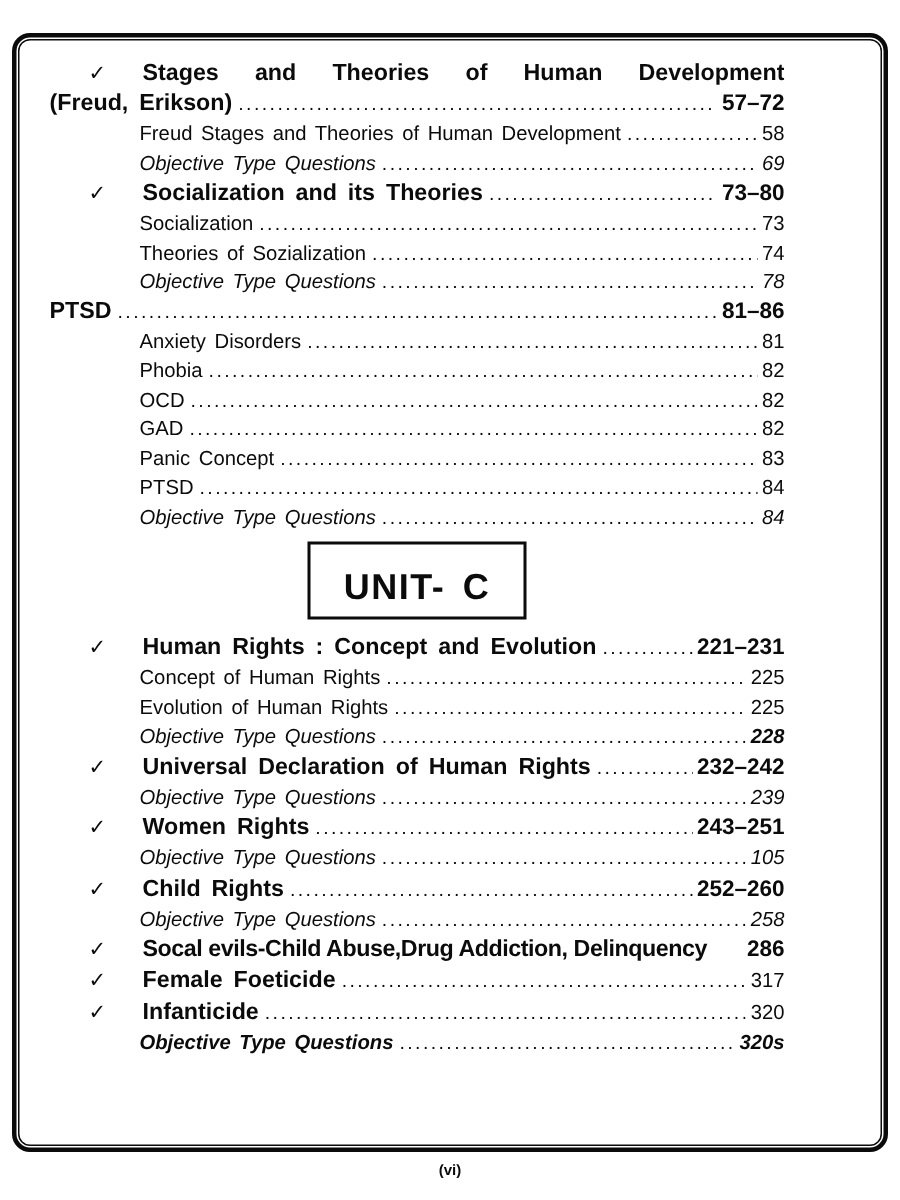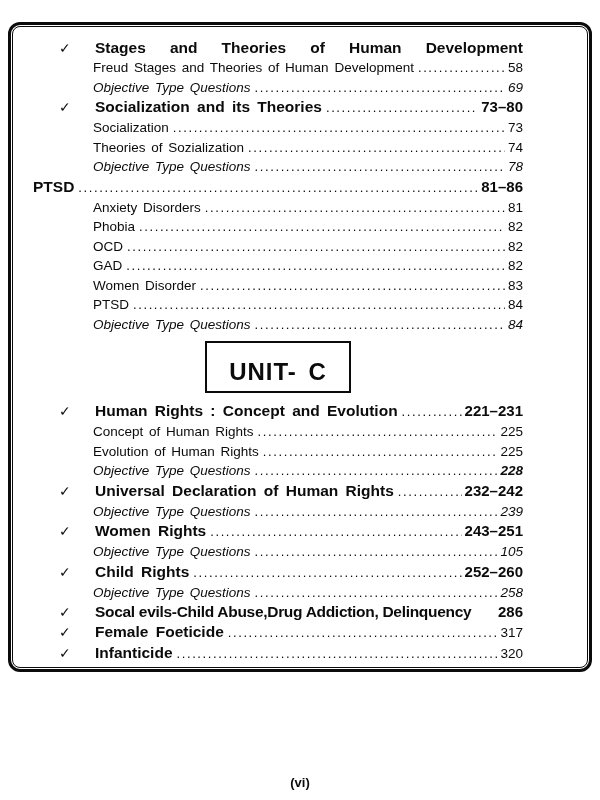--- a/index.html
+++ b/index.html
@@ -7,21 +7,21 @@
     position:relative;
     width:600px; height:800px;
     background:#ffffff;
     font-family:"Liberation Sans", sans-serif;
     color:#0b0b0b;
     overflow:hidden;
   }
   
   .border-box {
     position:absolute; left:8px; top:22px;
-    width:584px; height:650px;
+    width:584px; height:746px;
     box-sizing:border-box;
     border:3px solid #0b0b0b;
     border-radius:12px;
   }
   .border-box::after {
     content:"";
     position:absolute; inset:1px;
     border:1.5px solid #0b0b0b;
     border-radius:8px;
     pointer-events:none;
@@ -69,33 +69,38 @@
   .unit-box {
     border:2.5px solid #0b0b0b;
     padding:14px 22px 4px;
     font-size:24px; font-weight:700; letter-spacing:1px;
     line-height:30px;
     word-spacing:4px;
   }
 
   .footer {
     position:absolute; left:0; right:0; top:775px;
-    text-align:center; font-weight:700; font-size:13px;
+    text-align:center; font-weight:700; font-size:10px;
   }
 </style>
 </head>
 <body>
 
 <div class="page">
   <div class="border-box">
     <div class="content" id="toc-list">
         <div class="row main first">
           <span class="check"></span>
           <span class="label">Stages and Theories of Human Development</span>
         </div>
+        <div class="row main cont">
+          <span class="label">(Freud, Erikson)</span>
+          <span class="dots"></span>
+          <span class="pg">57–72</span>
+        </div>
         <div class="row sub">
           <span class="label">Freud Stages and Theories of Human Development</span>
           <span class="dots"></span>
           <span class="pg">58</span>
         </div>
         <div class="row obj">
           <span class="label">Objective Type Questions</span>
           <span class="dots"></span>
           <span class="pg">69</span>
         </div>
@@ -139,21 +144,21 @@
           <span class="label">OCD</span>
           <span class="dots"></span>
           <span class="pg">82</span>
         </div>
         <div class="row sub">
           <span class="label">GAD</span>
           <span class="dots"></span>
           <span class="pg">82</span>
         </div>
         <div class="row sub">
-          <span class="label">Women Disorder</span>
+          <span class="label">Panic Concept</span>
           <span class="dots"></span>
           <span class="pg">83</span>
         </div>
         <div class="row sub">
           <span class="label">PTSD</span>
           <span class="dots"></span>
           <span class="pg">84</span>
         </div>
         <div class="row obj">
           <span class="label">Objective Type Questions</span>

